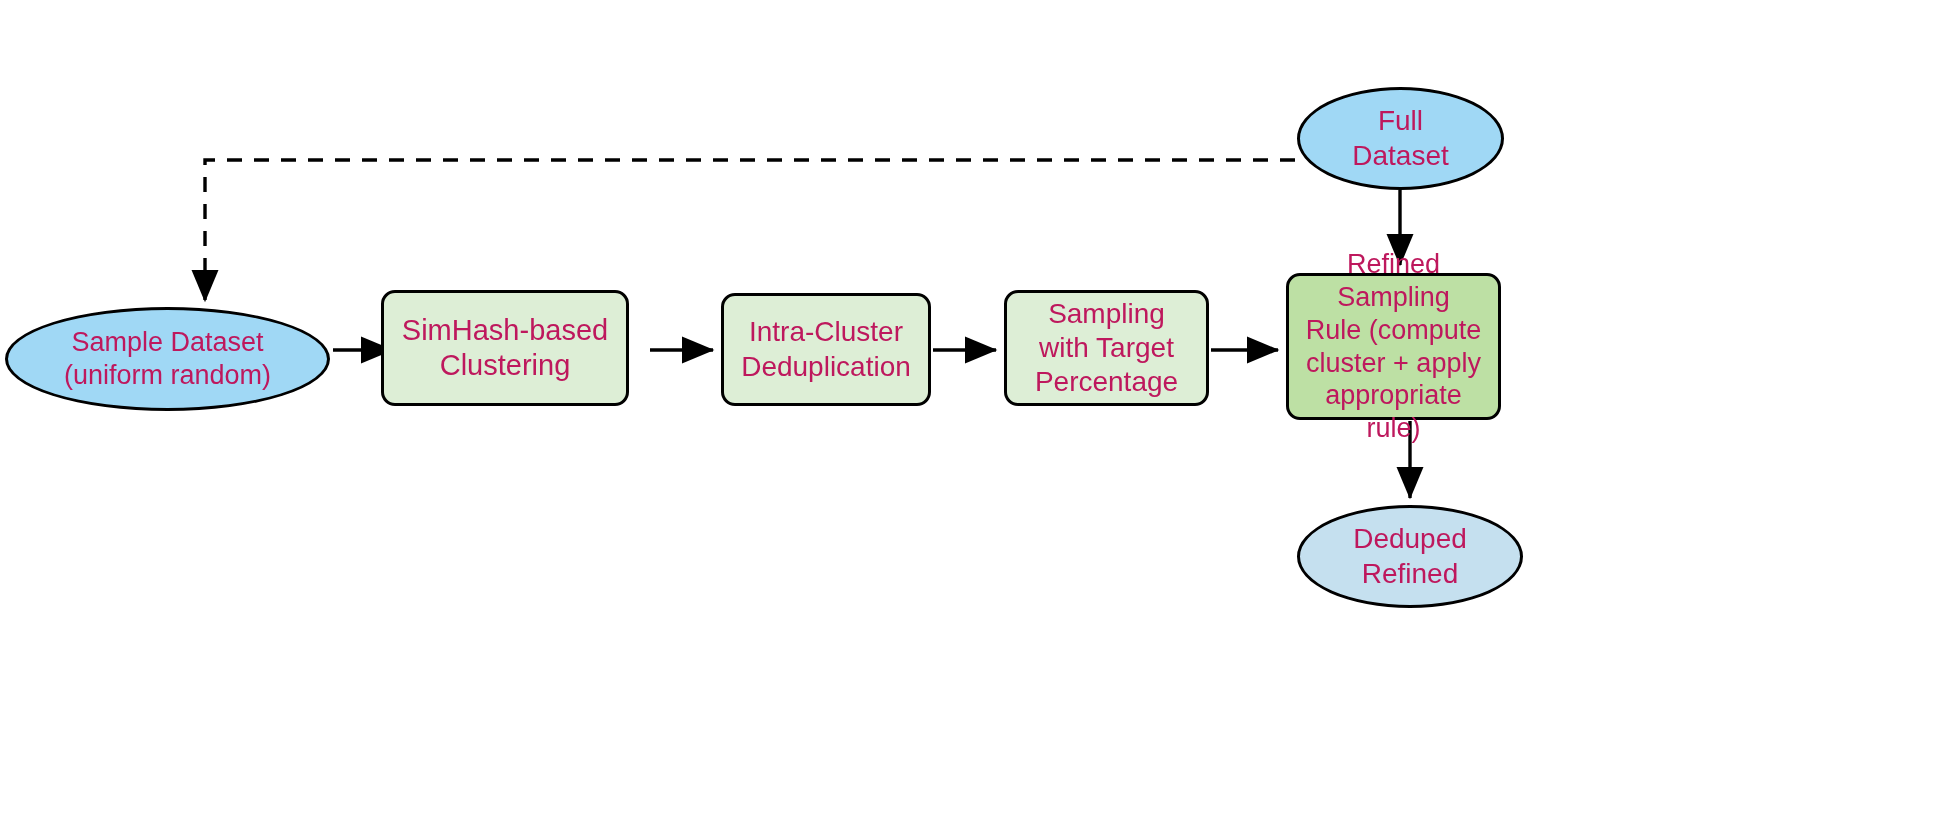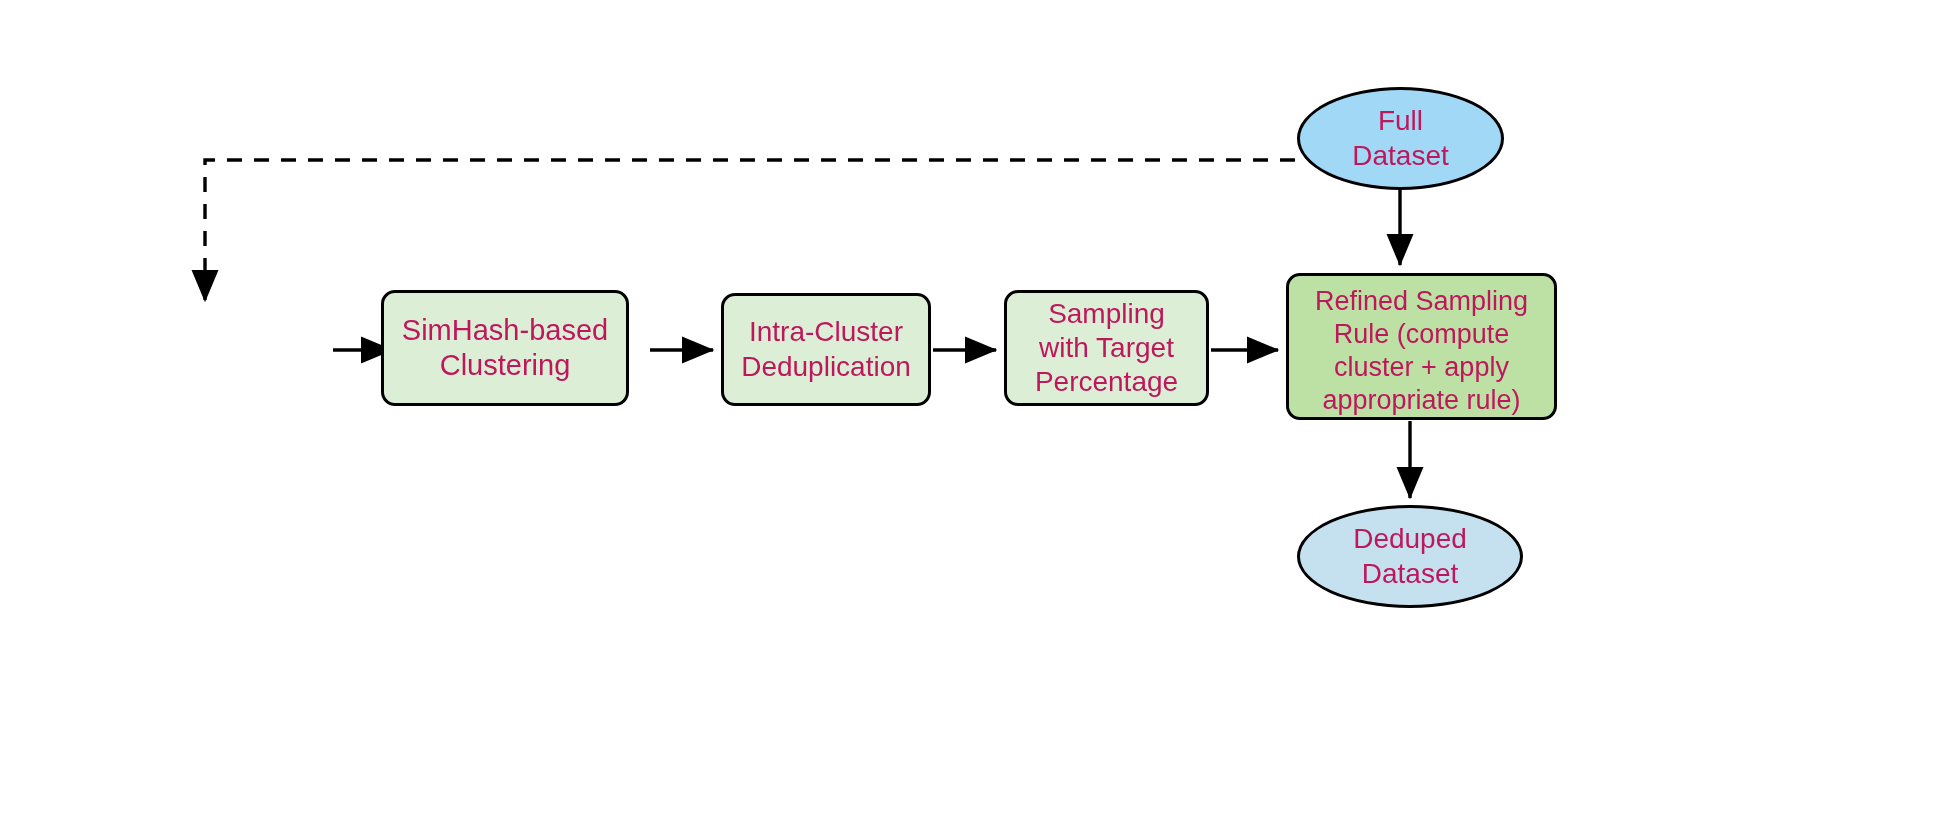--- a/index.html
+++ b/index.html
@@ -64,47 +64,51 @@
         <path d="M 1295 160 L 205 160 L 205 301" stroke="#000000" fill="none" stroke-width="3.4" stroke-dasharray="15 12" marker-end="url(#arrow)"></path>
         <path d="M 333 350 L 392 350" stroke="#000000" fill="none" stroke-width="3.4" marker-end="url(#arrow)"></path>
         <path d="M 650 350 L 713 350" stroke="#000000" fill="none" stroke-width="3.4" marker-end="url(#arrow)"></path>
         <path d="M 933 350 L 996 350" stroke="#000000" fill="none" stroke-width="3.4" marker-end="url(#arrow)"></path>
         <path d="M 1211 350 L 1278 350" stroke="#000000" fill="none" stroke-width="3.4" marker-end="url(#arrow)"></path>
         <path d="M 1400 190 L 1400 265" stroke="#000000" fill="none" stroke-width="3.4" marker-end="url(#arrow)"></path>
         <path d="M 1410 421 L 1410 498" stroke="#000000" fill="none" stroke-width="3.4" marker-end="url(#arrow)"></path>
       </g>
   </svg>
 
+  <div class="node ellipse" style="left: 5px; top: 307px; width: 325px; height: 104px; background: rgb(160, 216, 245); font-size: 27px; border-color: rgb(0, 0, 0);">
+    <span class="label">Sample Dataset
+(uniform random)</span>
+  </div>
 
   <div class="node rounded-box" style="left: 381px; top: 290px; width: 248px; height: 116px; background: rgb(221, 238, 214); font-size: 29px; border-color: rgb(0, 0, 0);">
     <span class="label">SimHash-based
 Clustering</span>
   </div>
 
   <div class="node rounded-box" style="left: 721px; top: 293px; width: 210px; height: 113px; background: rgb(221, 238, 214); font-size: 28px; border-color: rgb(0, 0, 0);">
     <span class="label">Intra-Cluster
 Deduplication</span>
   </div>
 
   <div class="node rounded-box" style="left: 1004px; top: 290px; width: 205px; height: 116px; background: rgb(221, 238, 214); font-size: 28px; border-color: rgb(0, 0, 0);">
     <span class="label">Sampling
 with Target
 Percentage</span>
   </div>
 
-  <div class="node rounded-box" style="left: 1286px; top: 273px; width: 271px; height: 147px; background: rgb(189, 224, 164); font-size: 27px; border-color: rgb(0, 0, 0); align-items: flex-end;">
+  <div class="node rounded-box" style="left: 1286px; top: 273px; width: 215px; height: 147px; background: rgb(189, 224, 164); font-size: 27px; border-color: rgb(0, 0, 0);">
     <span class="label">Refined Sampling
 Rule (compute
 cluster + apply
 appropriate rule)</span>
   </div>
 
   <div class="node ellipse" style="left: 1297px; top: 87px; width: 207px; height: 103px; background: rgb(160, 216, 245); font-size: 28px; border-color: rgb(0, 0, 0);">
     <span class="label">Full
 Dataset</span>
   </div>
 
   <div class="node ellipse" style="left: 1297px; top: 505px; width: 226px; height: 103px; background: rgb(197, 224, 239); font-size: 28px; border-color: rgb(0, 0, 0);">
     <span class="label">Deduped
-Dataset</span>
+Refined</span>
   </div>
 
 </div>
 
 </body></html>

